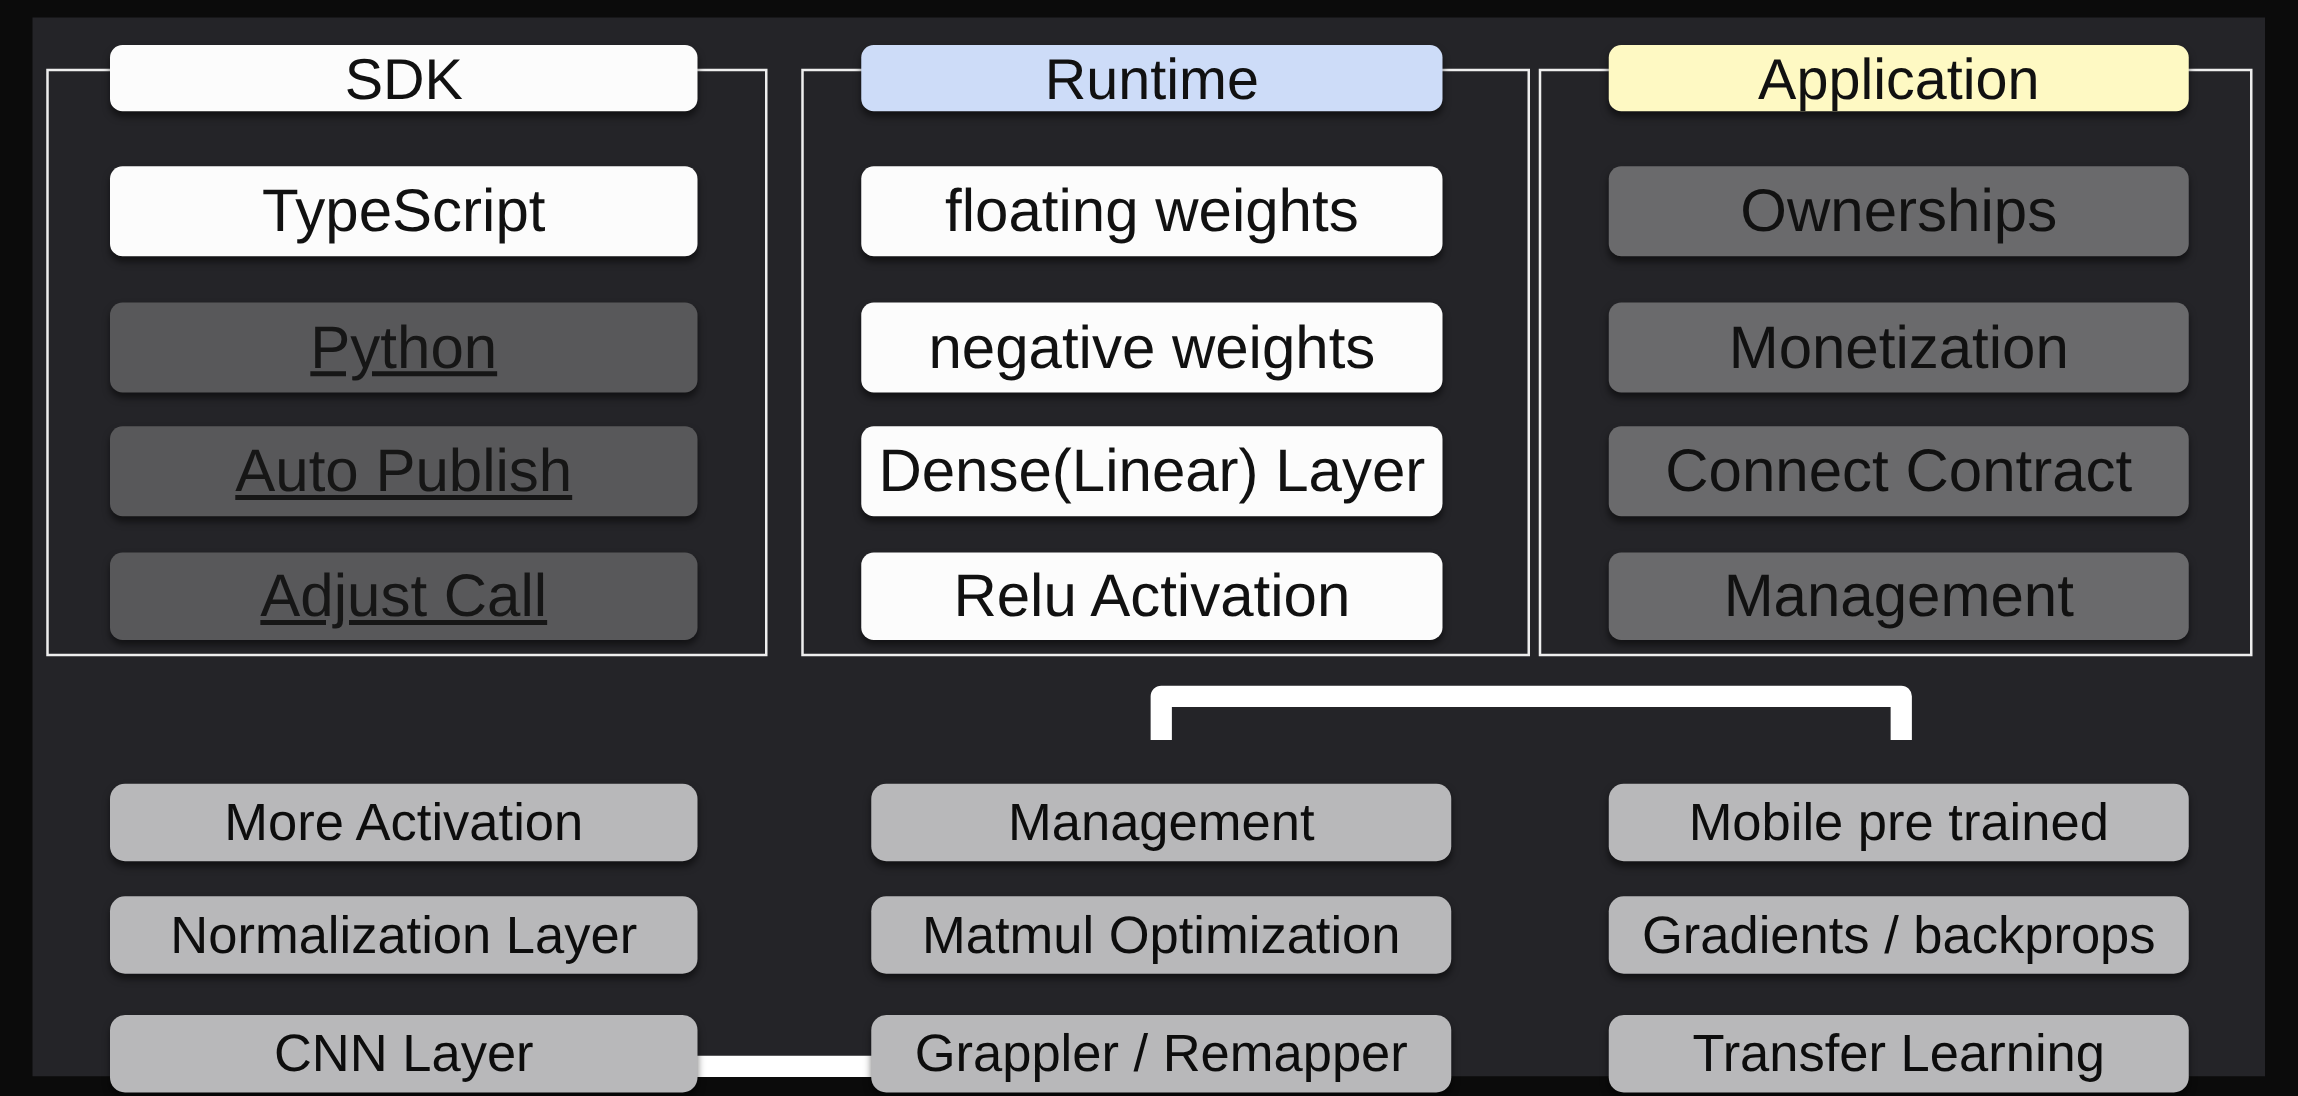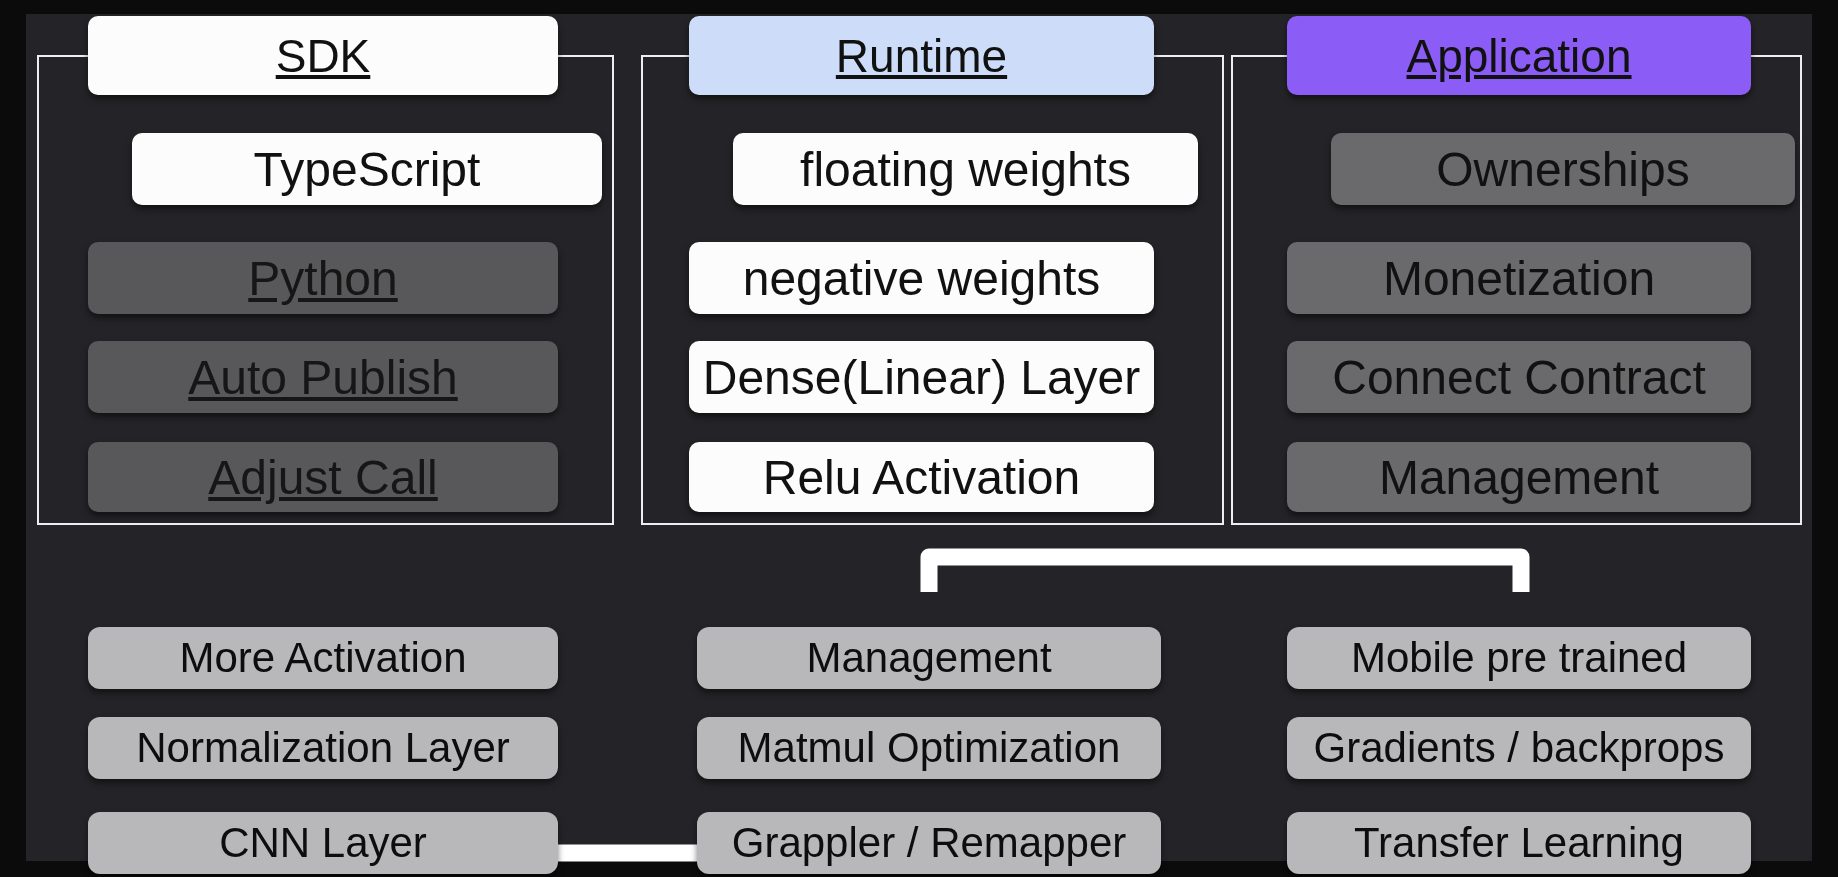--- a/index.html
+++ b/index.html
@@ -24,31 +24,31 @@
     position:absolute;left:0;top:0;width:1838px;height:877px;
   }
   .node{
     position:absolute;
     display:flex;align-items:center;justify-content:center;
     border-radius:10px;
     box-shadow:0 4px 6px rgba(0,0,0,.5);
     color:#111;
     white-space:nowrap;
   }
-  .hdr{height:79px;top:16px;font-size:46px;text-decoration:underline;}
+  .hdr{height:53px;top:36px;font-size:46px;}
   .item{height:72px;font-size:48px;}
   .b-item{height:62px;font-size:42px;border-radius:12px;}
   .white{background:#fcfcfc;}
   .blue{background:#cddcf8;}
-  .yellow{background:#8b5cf6;}
+  .yellow{background:#fef9c3;}
   .dark-gray{background:#58585a;color:#161616;text-decoration:underline;}
   .mid-gray{background:#6a6a6c;color:#111;}
   .light-gray{background:#b8b8ba;color:#0d0d0d;margin-top:44px;}
   
-  .r0{top:133px;margin-left:44px;} .r1{top:242px;} .r2{top:341px;text-align:right;} .r3{top:442px;height:70px;}
+  .r0{top:133px;} .r1{top:242px;} .r2{top:341px;text-align:right;} .r3{top:442px;height:70px;}
   
   .q0{top:583px;} .q1{top:673px;} .q2{top:768px;}
   
   .c1{left:88px;width:470px;}
   .c2{left:689px;width:465px;}
   .c3{left:1287px;width:464px;}
   .bc1{left:88px;width:470px;}
   .bc2{left:697px;width:464px;}
   .bc3{left:1287px;width:464px;}
 </style>

